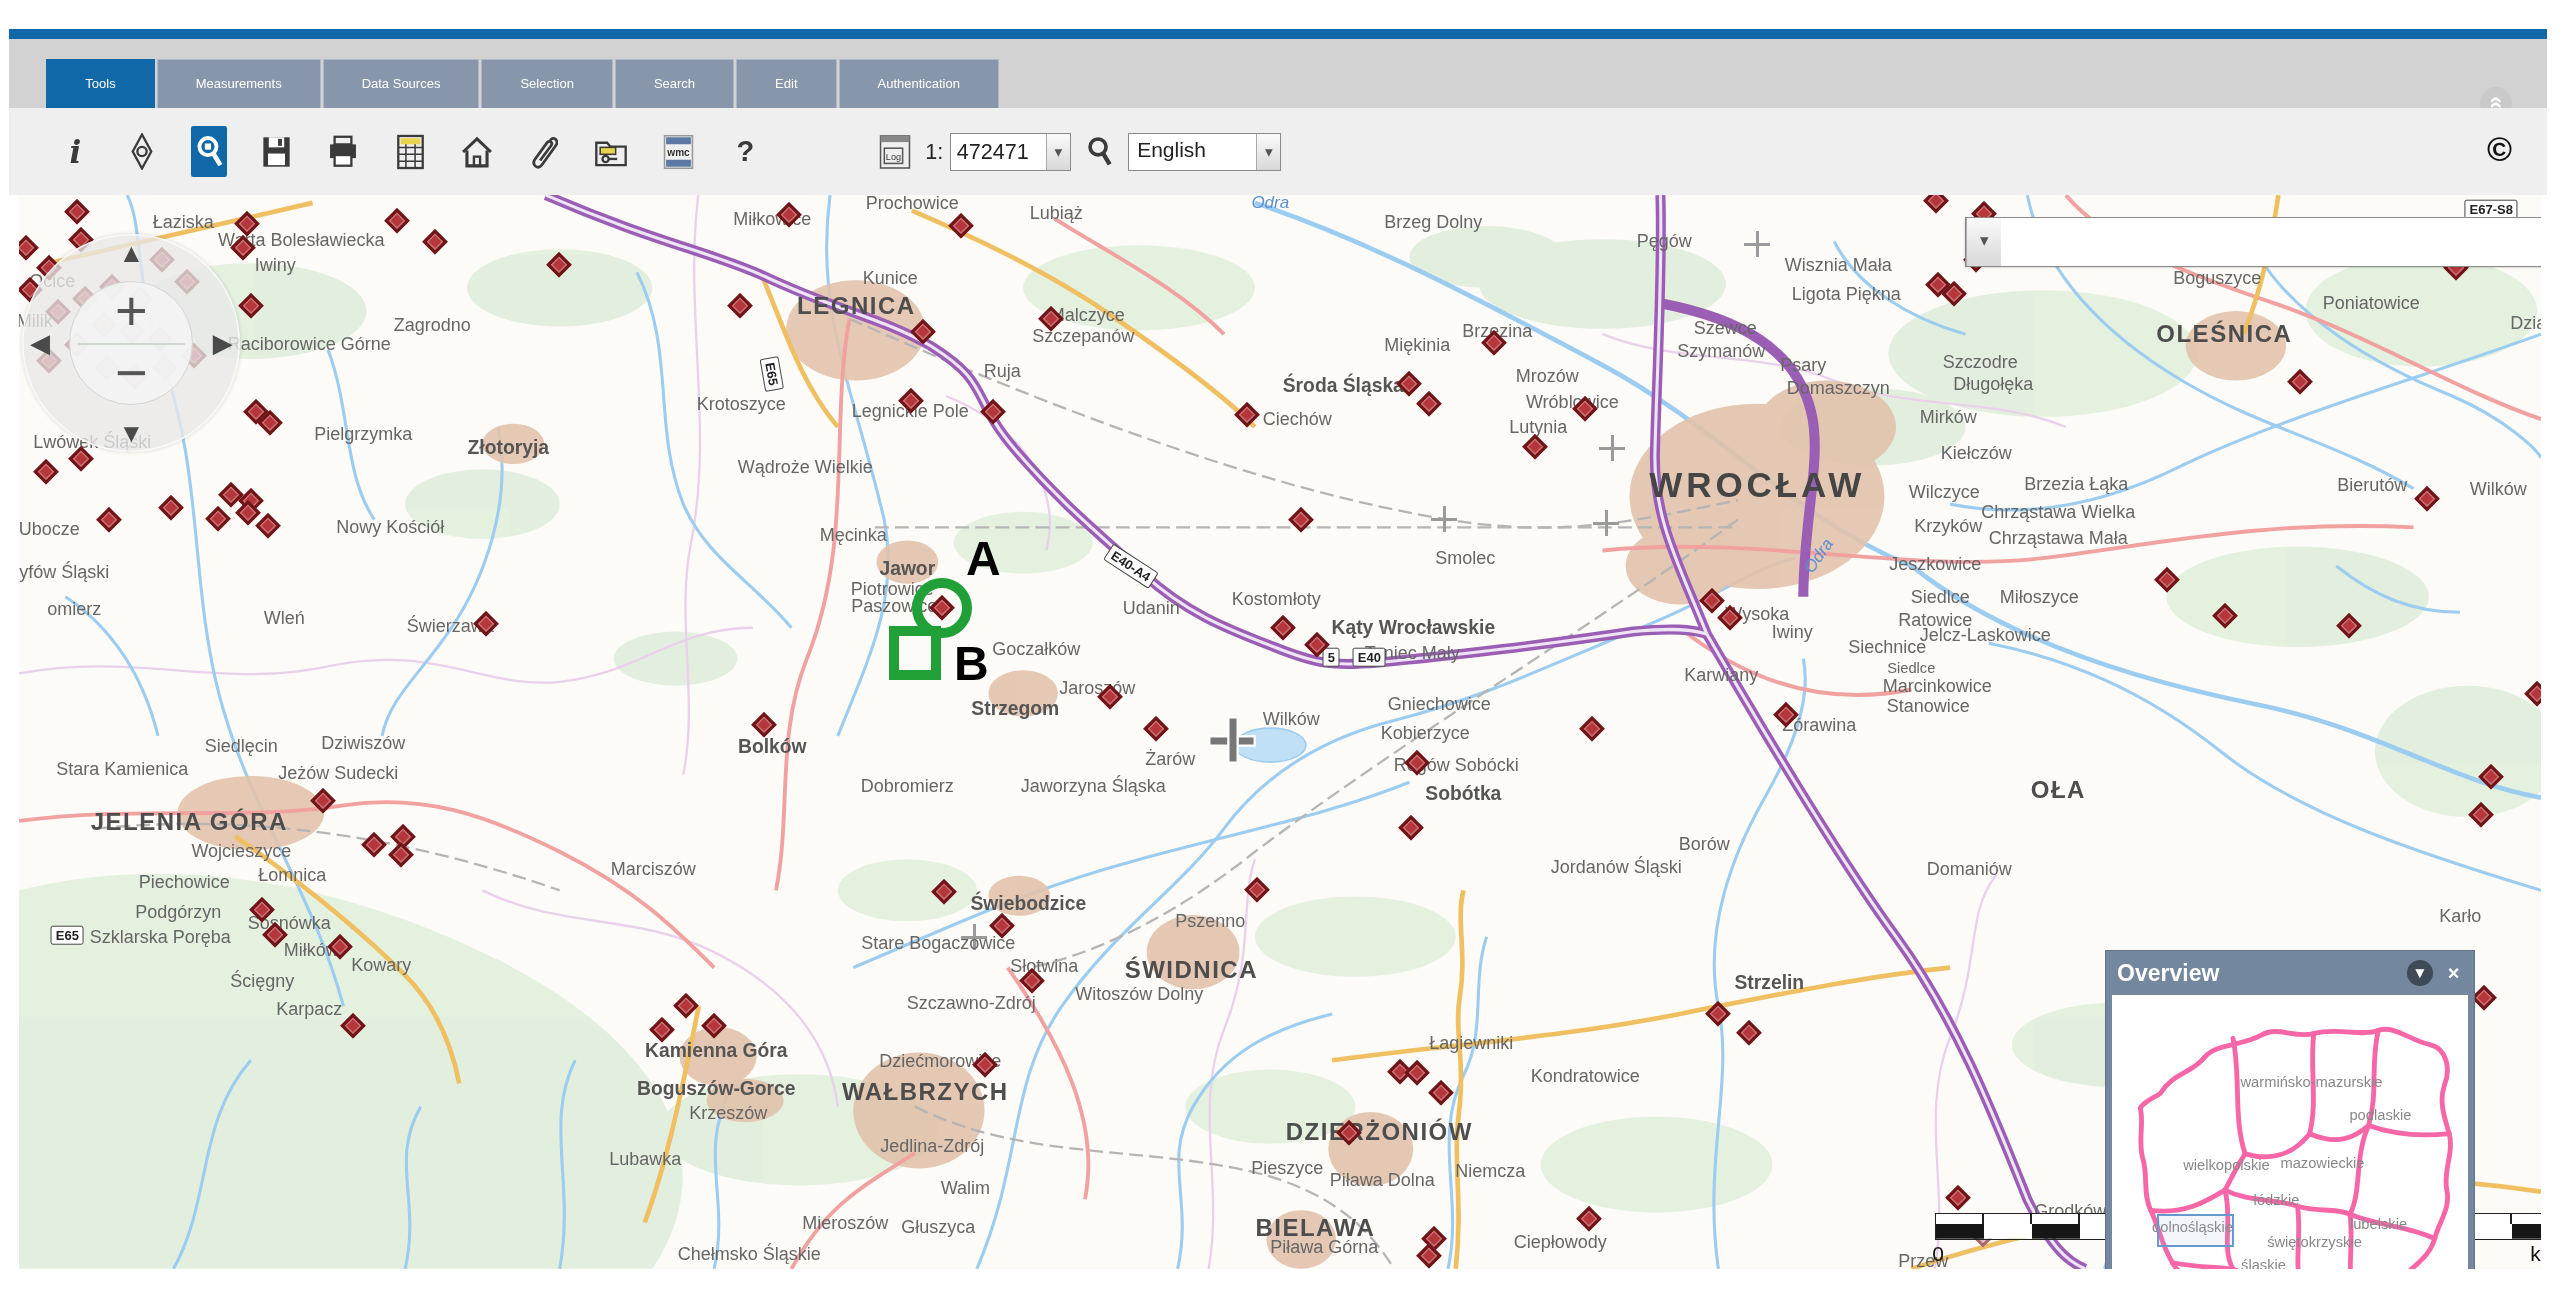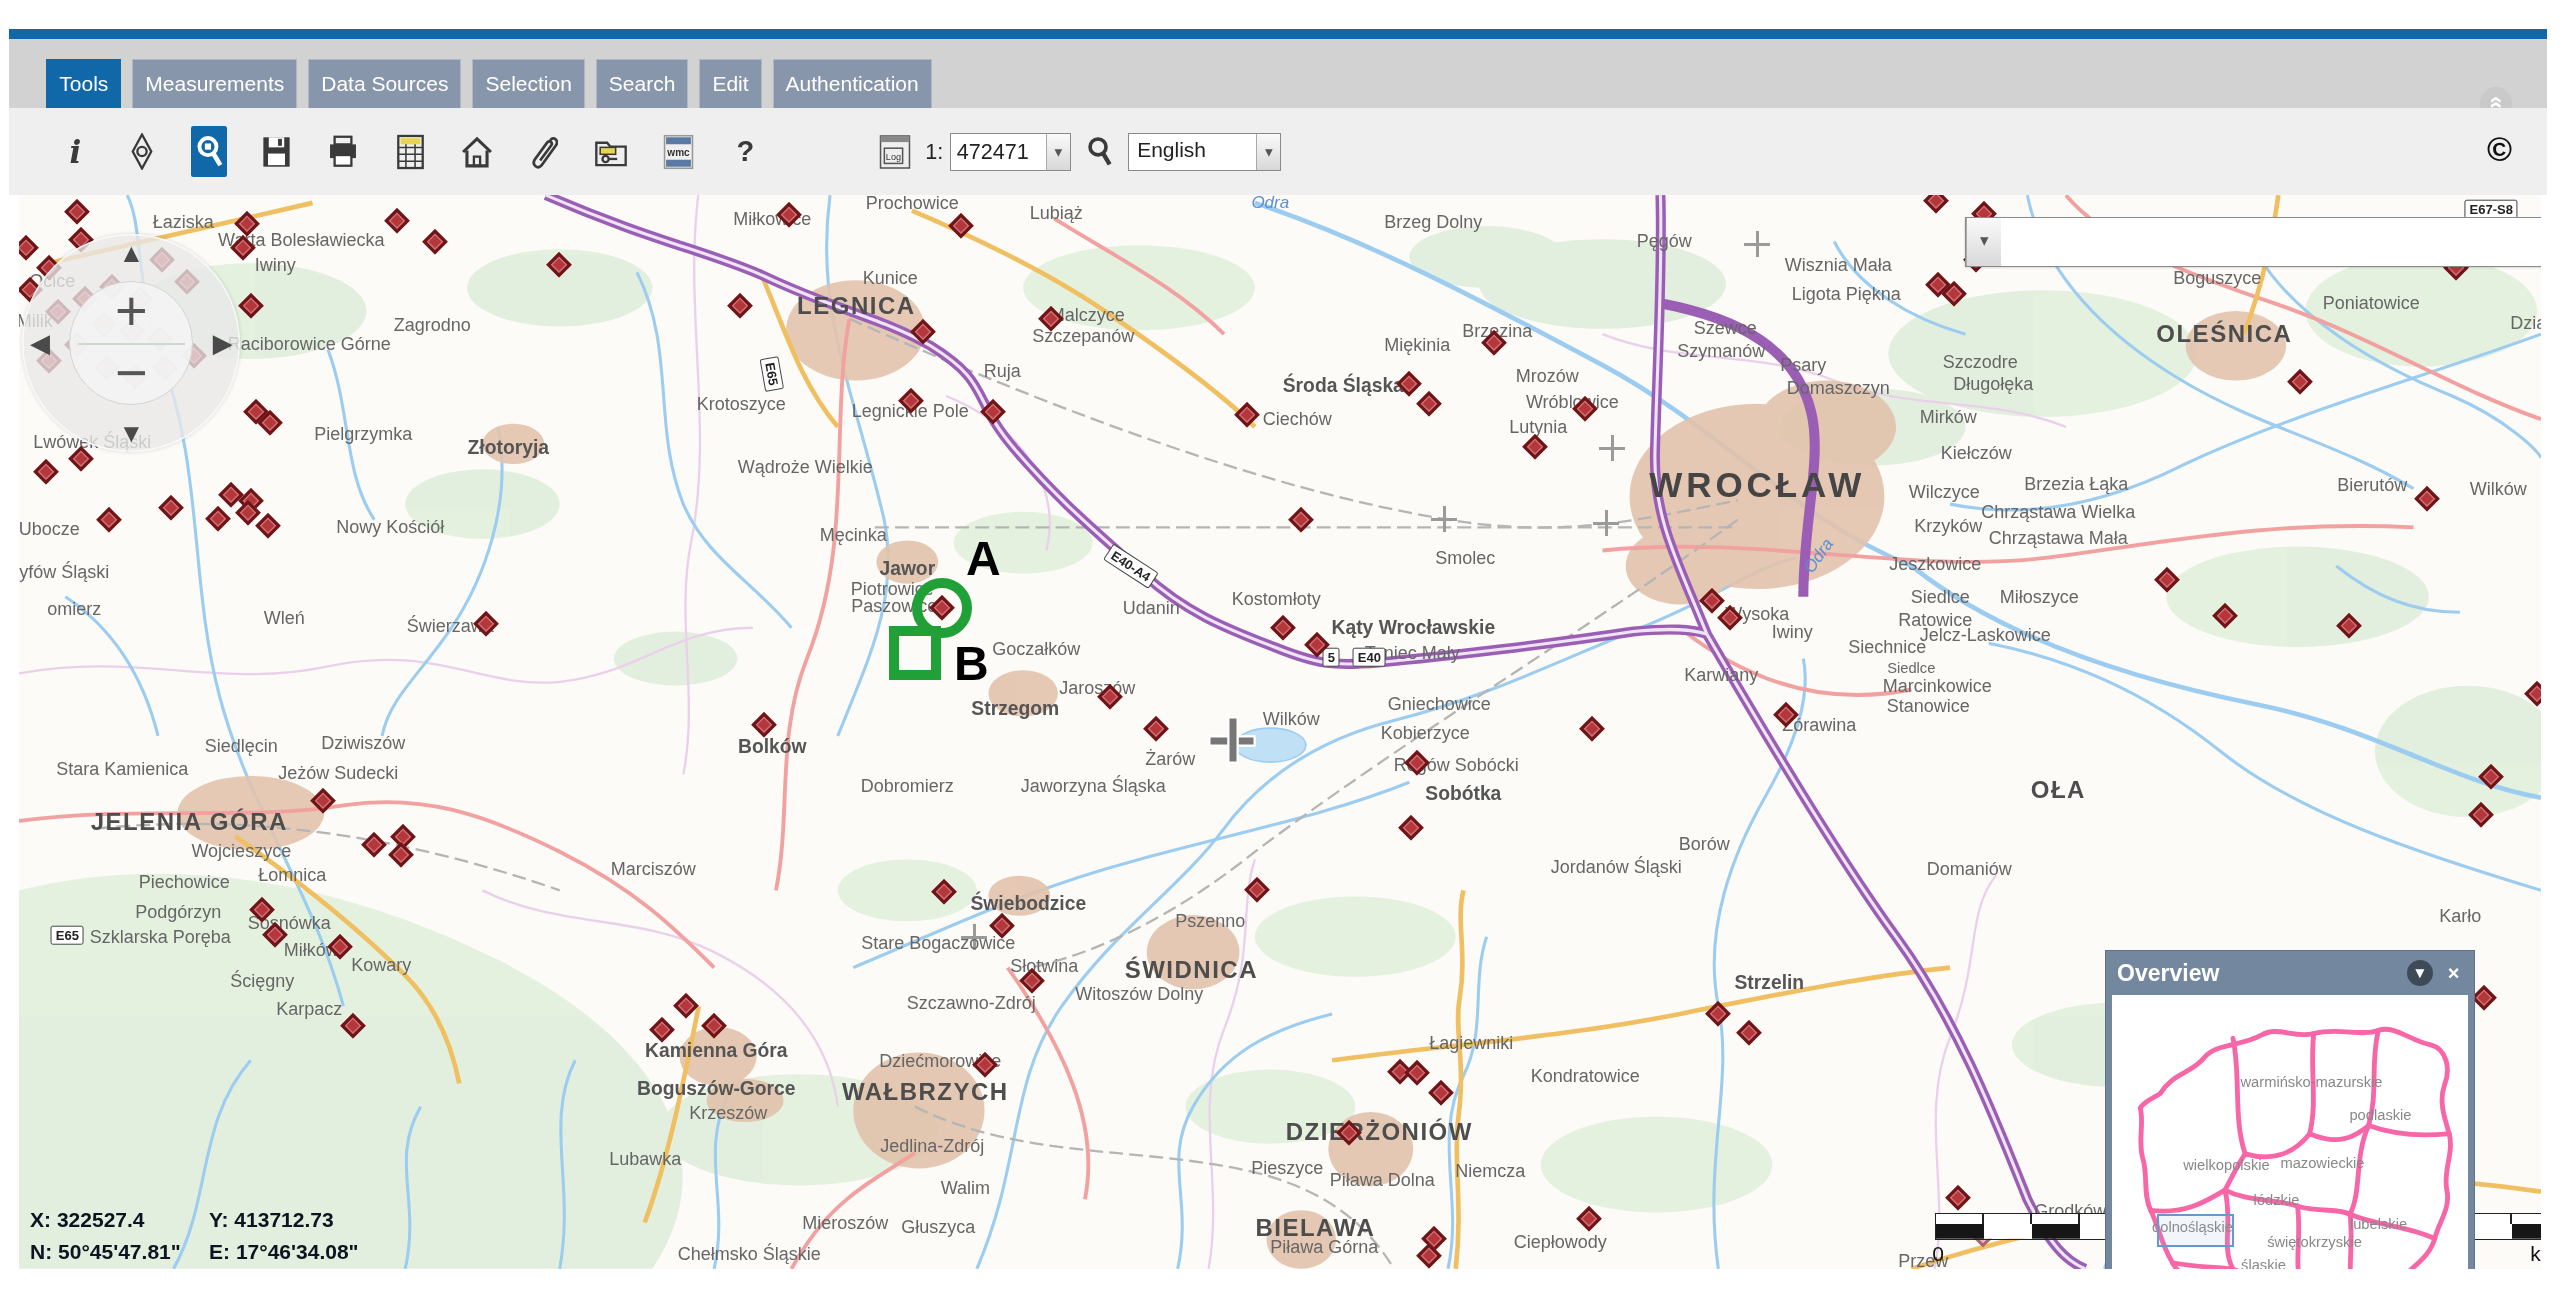--- a/index.html
+++ b/index.html
@@ -7,22 +7,22 @@
     --marker:#B5373C; --markerDark:#6E1518; --markerLight:#E2A7AB; --green:#21A038;
     --ovHeader:#73879E; --pink:#F766A7; --water:#9CCDF0; --labelGray:#666;
   }
   html,body{margin:0;padding:0;background:#fff;}
   .page{position:relative;width:2576px;height:1308px;background:#fff;overflow:hidden;
         font-family:"Liberation Sans",sans-serif;}
   
   .topbar{position:absolute;left:9.3px;right:29px;top:29px;height:10.8px;background:var(--accent);}
   .tabstrip{position:absolute;left:9.3px;right:29px;top:39px;height:69px;background:var(--headerGray);}
   .tabs{position:absolute;left:37px;bottom:0;display:flex;}
-  .tab{height:48px;line-height:48px;padding:0 12px;margin-right:11px;background:var(--tabInactive);
-       color:#fff;font-size:21px;border:0.8px solid #AEB8C6;border-bottom:none;cursor:pointer;white-space:nowrap;}
+  .tab{height:48px;line-height:48px;padding:0 38px;margin-right:2px;background:var(--tabInactive);
+       color:#fff;font-size:13px;border:0.8px solid #AEB8C6;border-bottom:none;cursor:pointer;white-space:nowrap;}
   .tab.active{background:var(--accent);border-color:var(--accent);}
   .collapse-btn{position:absolute;right:35px;top:48px;width:32px;height:32px;border-radius:50%;
        background:#c9c9c9;color:#fff;text-align:center;line-height:31px;font-size:23px;font-weight:bold;}
   .collapse-btn span{display:inline-block;transform:rotate(90deg);}
   .toolbar{position:absolute;left:9.3px;right:29px;top:108px;height:87px;background:var(--toolbarBg);
        display:flex;align-items:center;}
   .tool{width:36px;height:51px;margin-left:31px;display:flex;align-items:center;justify-content:center;
        color:#3a3a3a;position:relative;}
   .tool.first{margin-left:48px;}
   .tool.active{background:var(--accent);color:#fff;border-radius:2.3px;}
@@ -662,26 +662,20 @@
 
     <div class="scalebar">
       <div class="sb-bar"></div>
       <div class="sb-labels">
         <span class="sb-0">0</span>
         <span class="sb-20">20</span>
         <span class="sb-km">km</span>
       </div>
     </div>
 
-    <div class="coords">
-      <span>X: 322527.4</span>
-      <span>Y: 413712.73</span>
-      <span>N: 50°45'47.81"</span>
-      <span>E: 17°46'34.08"</span>
-    </div>
 
     <div class="overview">
       <div class="ov-header">
         <span class="title">Overview</span>
         <span class="ov-btn">▼</span>
         <span class="ov-btn close">×</span>
       </div>
       <div class="ov-body">
         <svg width="355" height="358" viewBox="0 0 440 440">
           <g fill="none" stroke="#F766A7" stroke-width="6" stroke-linejoin="round" stroke-linecap="round">

